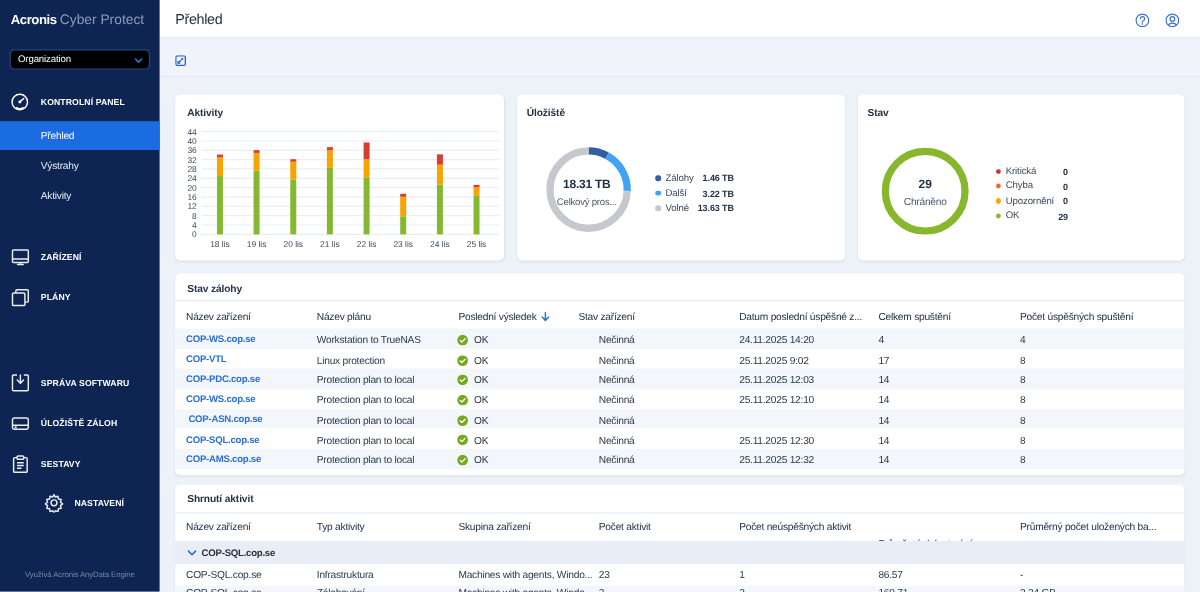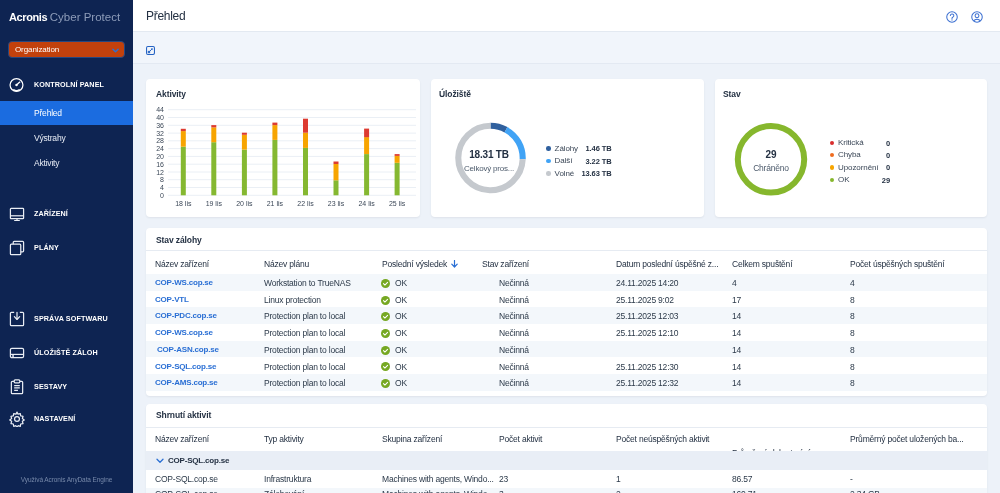--- a/index.html
+++ b/index.html
@@ -3,21 +3,21 @@
 <meta charset="utf-8">
 <title>Přehled</title>
 <style>
 * { margin:0; padding:0; box-sizing:border-box; }
 html,body { width:1000px; height:493px; overflow:hidden; font-family:"Liberation Sans", sans-serif; background:#edf2f9; -webkit-font-smoothing:antialiased; }
 
 
 #sidebar { position:absolute; left:0; top:0; width:133px; height:493px; background:#0e2452; z-index:5; }
 #logo { position:absolute; left:9px; top:11px; font-size:11px; color:#fff; font-weight:bold; letter-spacing:-0.4px; white-space:nowrap; }
 #logo span { color:#8d9cb9; font-weight:normal; font-size:11.5px; letter-spacing:0; }
-#orgsel { position:absolute; left:8px; top:41px; width:117px; height:17px; background:#c2410c; border:1px solid #26477f; border-radius:4px; color:#fff; font-size:8px; letter-spacing:-0.1px; line-height:15px; padding-left:6px; }
+#orgsel { position:absolute; left:8px; top:41px; width:117px; height:17px; background:#000000; border:1px solid #26477f; border-radius:4px; color:#fff; font-size:8px; letter-spacing:-0.1px; line-height:15px; padding-left:6px; }
 #orgsel svg { position:absolute; right:5px; top:5px; }
 .navsec { position:absolute; left:0; width:133px; color:#fff; font-size:7.2px; font-weight:bold; letter-spacing:.1px; }
 .navsec .ic { position:absolute; left:9px; top:50%; transform:translateY(-50%); }
 .navsec .tx { position:absolute; left:34px; top:50%; transform:translateY(-50%); line-height:11.5px; white-space:nowrap; }
 .navsub { position:absolute; left:0; width:133px; height:24px; color:#e8edf6; font-size:8.5px; letter-spacing:-0.2px; line-height:24px; padding-left:34px; }
 .navsub.active { background:#1b6ce0; color:#fff; }
 #badge { position:absolute; left:112.5px; top:5.5px; width:12px; height:12px; border-radius:50%; background:#fff; color:#0e2452; font-size:7px; font-weight:bold; text-align:center; line-height:12.5px; letter-spacing:0; }
 #sbfoot { position:absolute; left:0; top:475.5px; width:133px; text-align:center; color:#7688a9; font-size:6.5px; letter-spacing:-0.1px; }
 
 
@@ -120,21 +120,21 @@
   <div class="navsec" style="top:373px;height:28px;">
     <svg class="ic" width="16" height="16" viewBox="0 0 17 17">
         <g fill="none" stroke="#e9edf4" stroke-width="1.3">
           <rect x="2.5" y="2.5" width="12" height="13" rx="1"></rect>
           <rect x="5.5" y="1" width="6" height="3" rx="1" fill="#0e2452"></rect>
           <path d="M5.5 7 h6 M5.5 9.5 h6 M5.5 12 h4"></path>
         </g>
       </svg>
     <div class="tx">SESTAVY</div>
   </div>
-  <div class="navsec" style="top:405px;height:28px;">
+  <div class="navsec" style="top:405px;height:28px;margin-left:28px;">
     <svg class="ic" width="16" height="16" viewBox="0 0 17 17">
         <g fill="none" stroke="#e9edf4" stroke-width="1.3">
           <circle cx="8.5" cy="8.5" r="2.6"></circle>
           <path d="M8.5 1.2 l1.1 2.2 2.4 -.7 .4 2.5 2.5 .4 -.7 2.4 2 1.5 -2 1.5 .7 2.4 -2.5 .4 -.4 2.5 -2.4 -.7 -1.1 2.2 -1.1 -2.2 -2.4 .7 -.4 -2.5 -2.5 -.4 .7 -2.4 -2 -1.5 2 -1.5 -.7 -2.4 2.5 -.4 .4 -2.5 2.4 .7 z" stroke-linejoin="round"></path>
         </g>
       </svg>
     <div class="tx">NASTAVENÍ</div>
   </div>
   <div id="sbfoot">Využívá Acronis AnyData Engine</div>
 </div>

